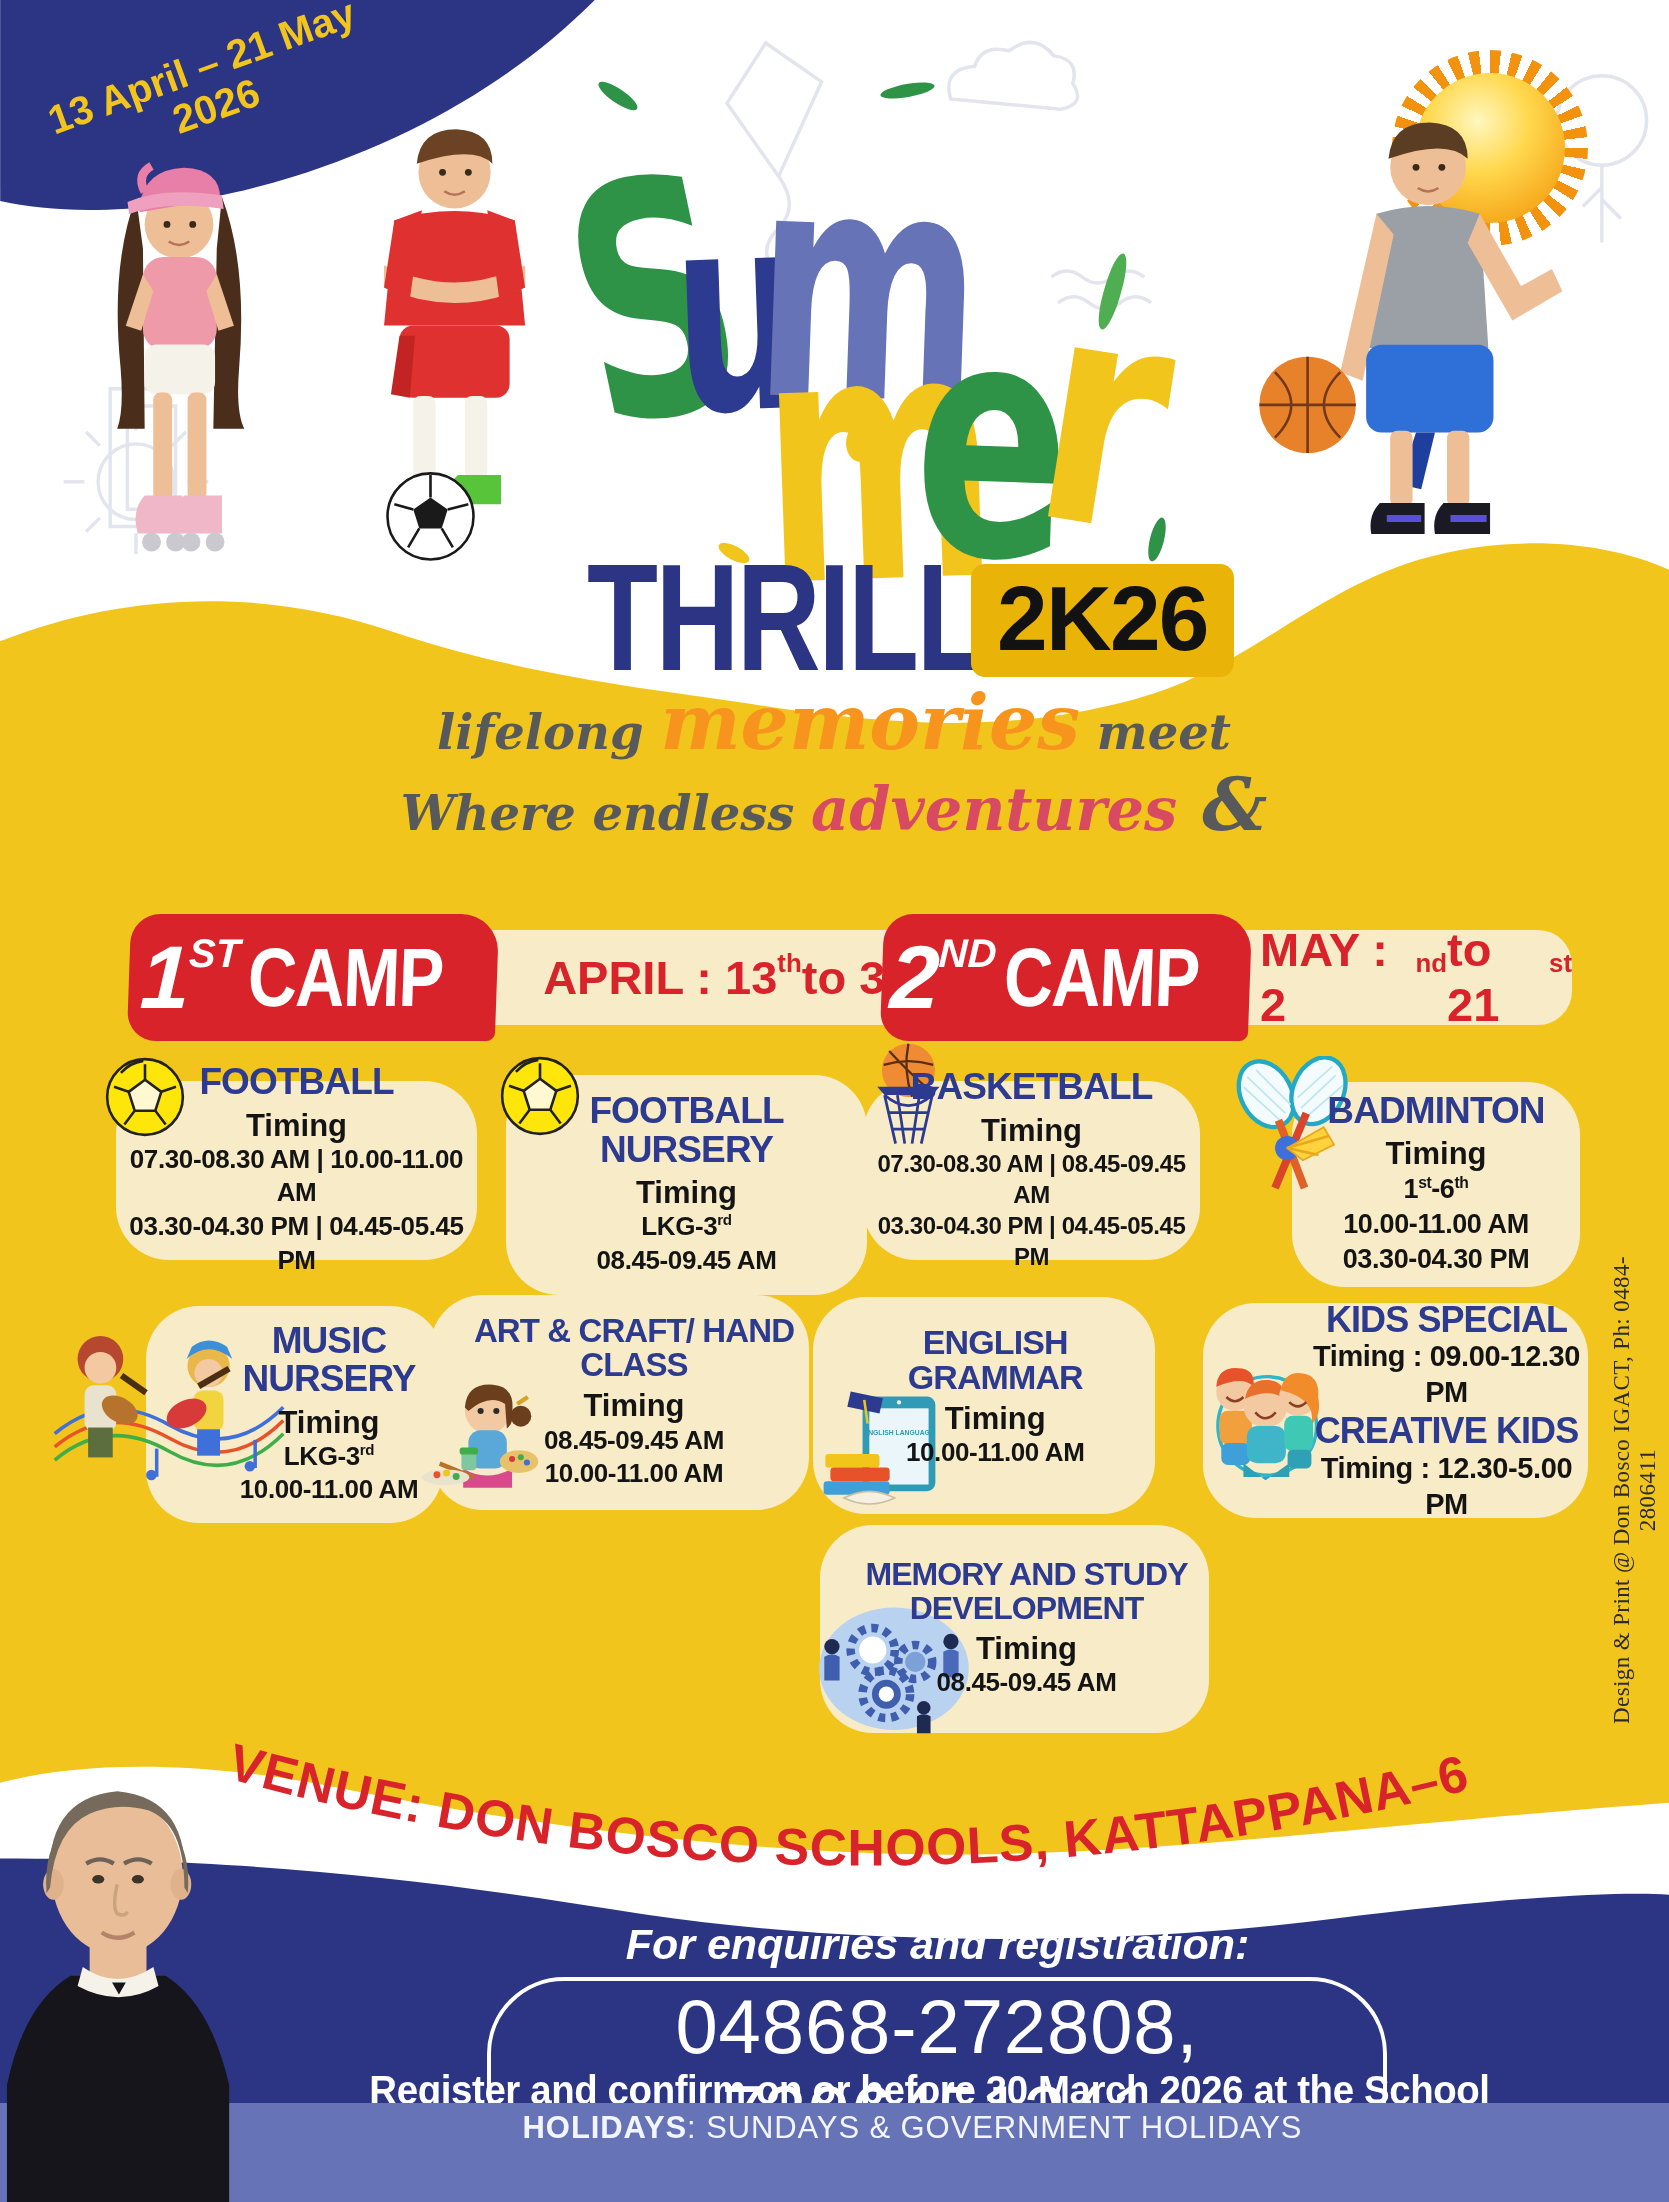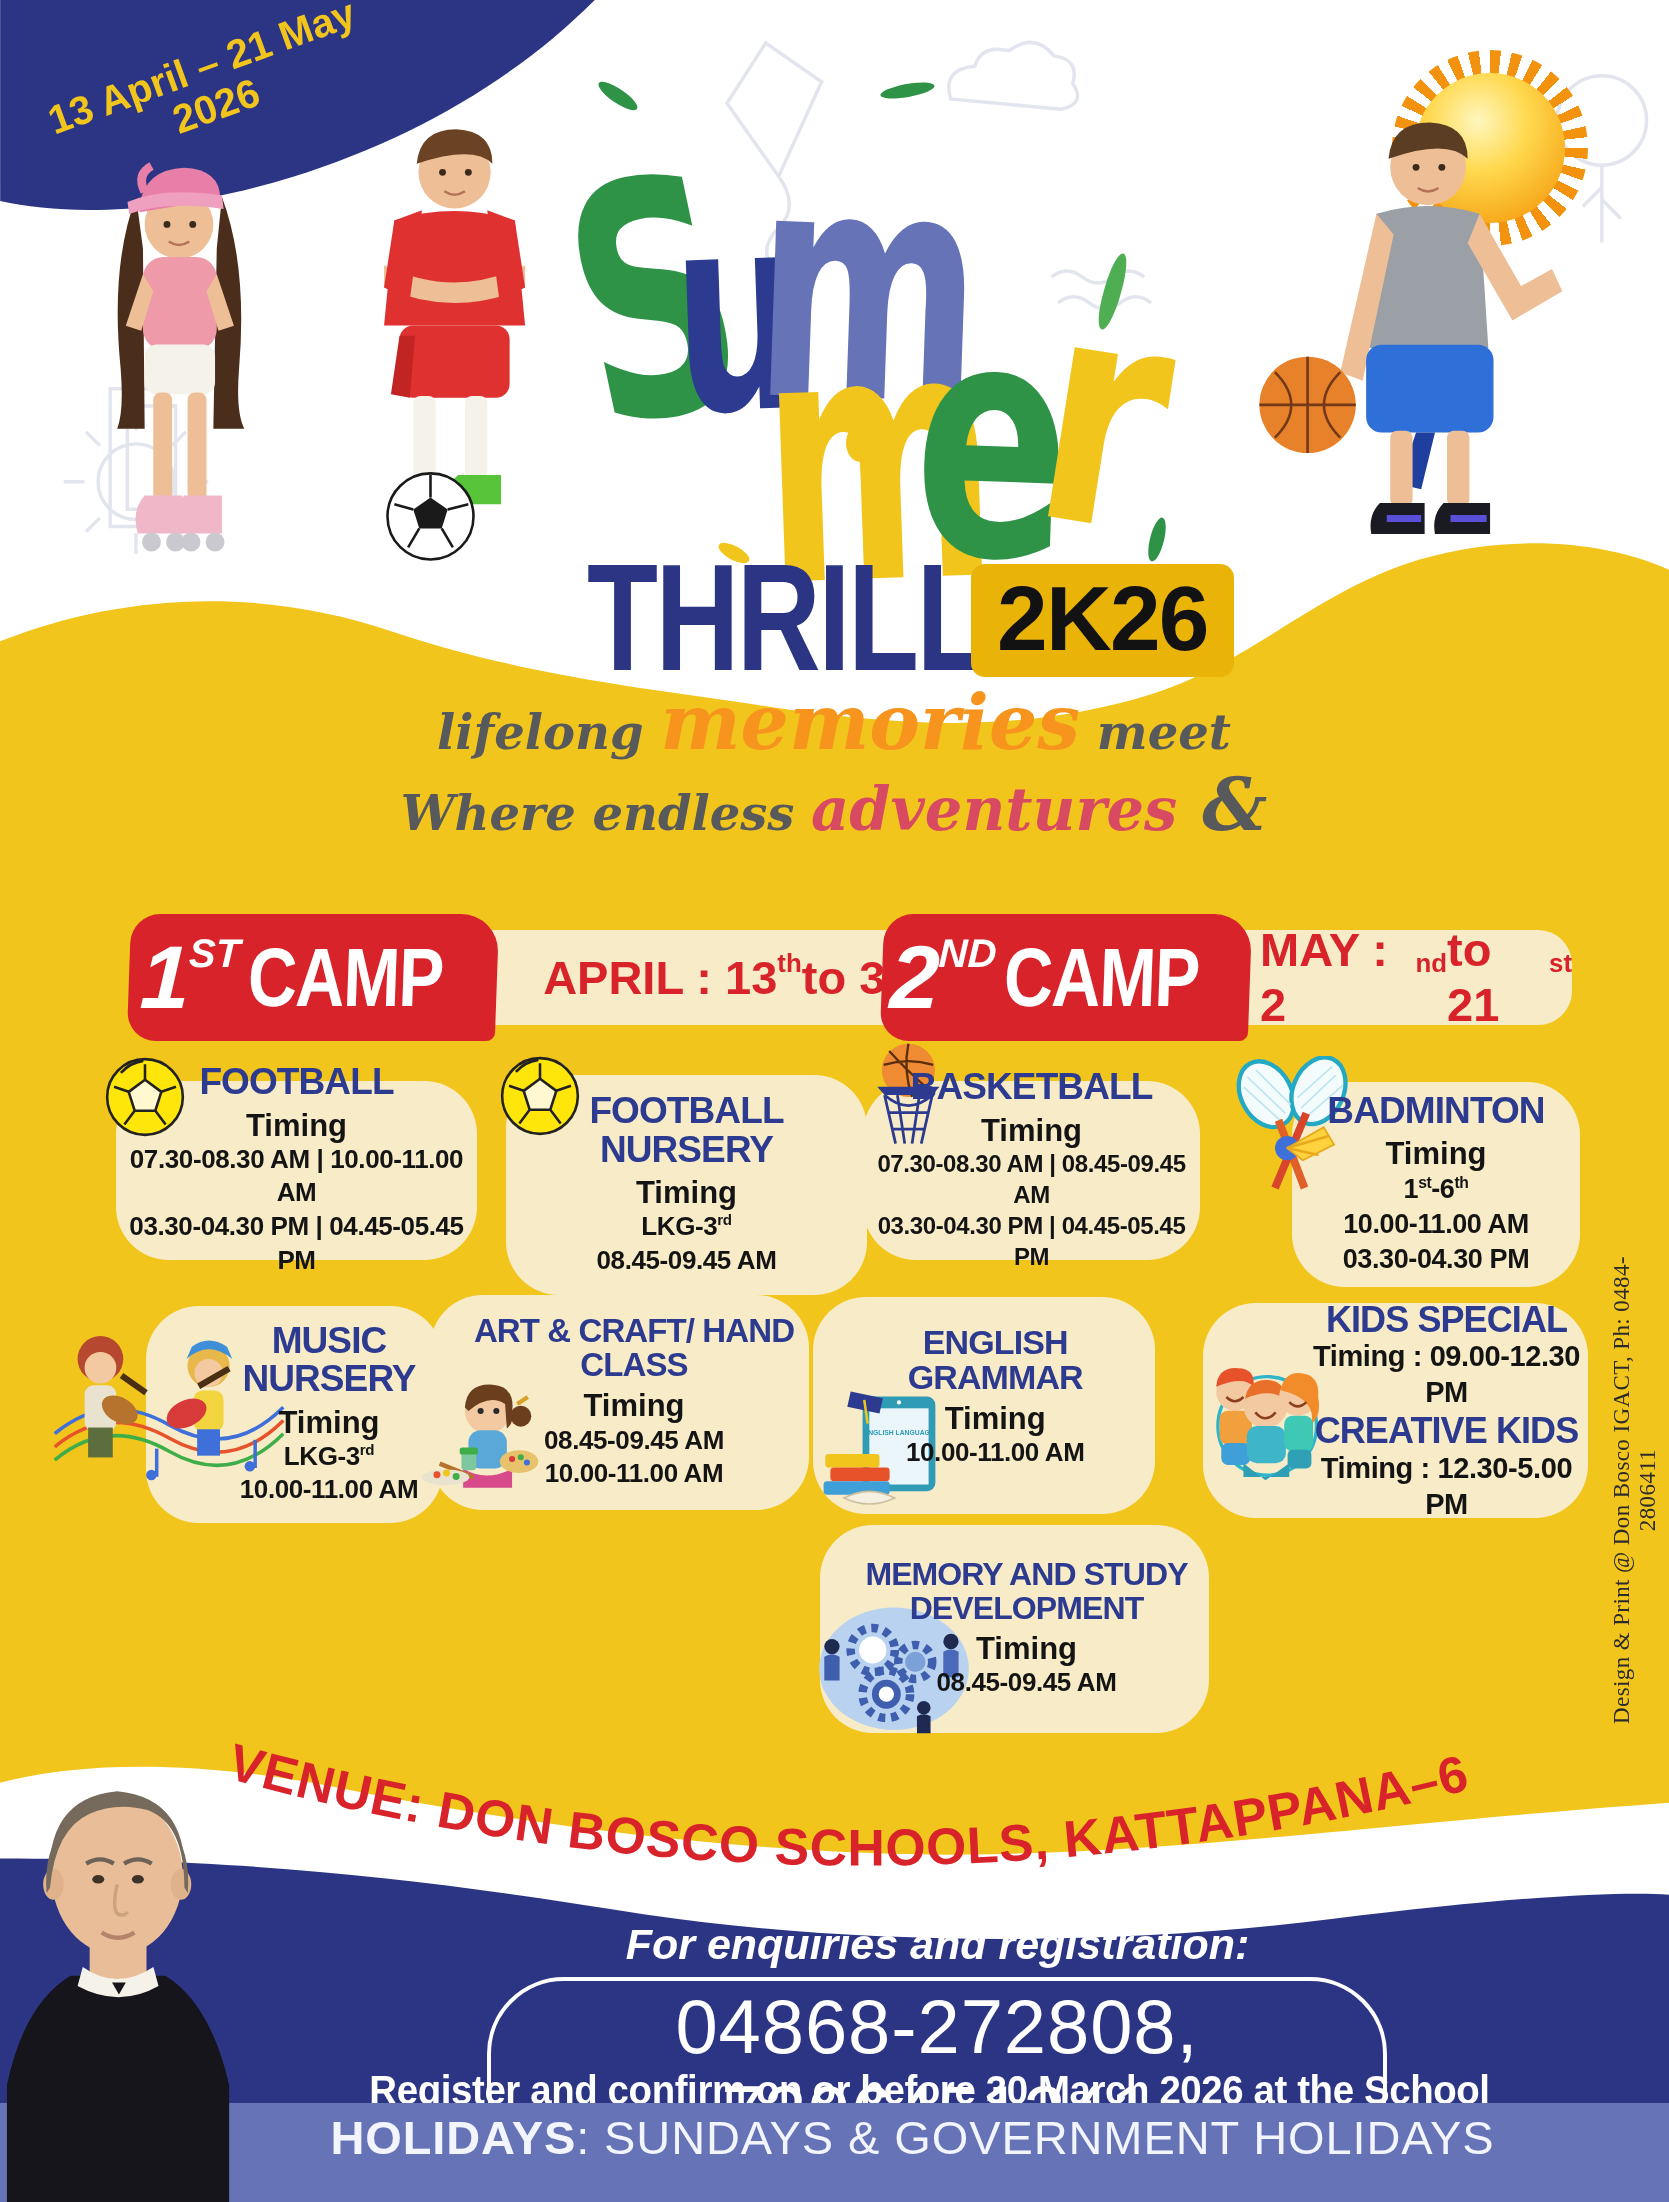--- a/index.html
+++ b/index.html
@@ -117,21 +117,21 @@
   .venue-svg text{font-family:"Liberation Sans",sans-serif;font-weight:bold;font-size:60px;fill:#d8232a;letter-spacing:1px;}
 
   
   .enq-head{left:404px;top:1920px;width:1067px;text-align:center;color:#ffffff;
     font-style:italic;font-weight:bold;font-size:43px;}
   .phone-pill{left:487px;top:1977px;width:900px;box-sizing:border-box;border:4.3px solid #ffffff;
     border-radius:77px;text-align:center;color:#ffffff;font-size:76px;line-height:1.12;padding:3.4px 0 8.6px;letter-spacing:0.9px;}
   .reg-note{left:284px;top:2068px;width:1291px;text-align:center;color:#ffffff;
     font-weight:bold;font-size:40px;letter-spacing:-0.4px;transform:scaleX(.96);}
   .footer-bar{left:0;top:2103px;width:1669px;height:100px;background:#6673b6;}
-  .footer-text{left:224px;top:2110px;width:1377px;text-align:center;color:#f2f5fd;font-size:47px;letter-spacing:0.9px;}
+  .footer-text{left:224px;top:2110px;width:1377px;text-align:center;color:#f2f5fd;font-size:31px;letter-spacing:0.9px;}
   .footer-bold{font-weight:bold;}
 
   
   .portrait{left:0;top:1719px;}
 
   
   .credit{left:1385px;top:1464px;width:499px;text-align:center;transform:rotate(-90deg);
     font-family:"Liberation Serif",serif;font-size:23px;color:#2b2b2b;letter-spacing:0.4px;}
 
   

